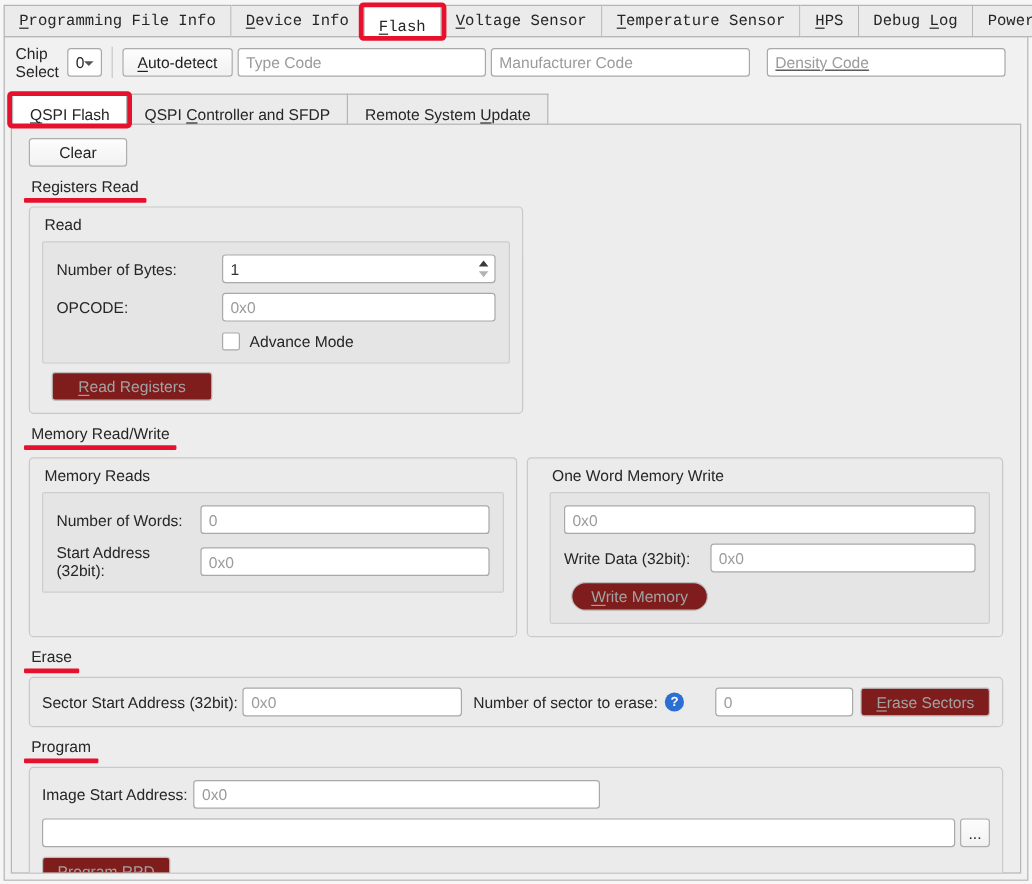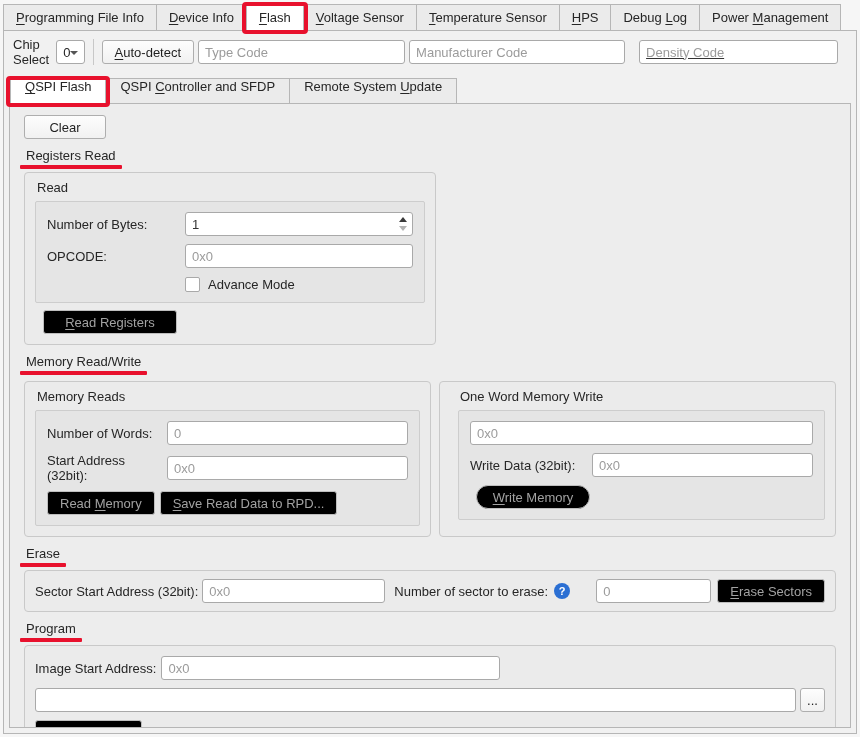--- a/index.html
+++ b/index.html
@@ -3,54 +3,54 @@
 <meta charset="utf-8">
 <style>
   * { box-sizing: border-box; margin: 0; padding: 0; }
   html,body { width:860px; height:737px; overflow:hidden; }
   body { background:#f6f6f6; font-family:"Liberation Sans",sans-serif; font-size:13px; color:#262626; }
   u { text-decoration: underline; text-underline-offset: 2px; text-decoration-thickness: 1px; }
 
   .window { position:relative; width:860px; height:737px; }
 
   
-  .tabbar { display:flex; align-items:flex-end; height:30px; padding-left:3px; position:relative; z-index:2; }
+  .tabbar { display:flex; align-items:flex-end; height:30px; padding-left:3px; position:relative; z-index:2;font-family:Liberation Mono, monospace; }
   .tab { height:27px; display:flex; align-items:center; padding:0 12px; background:#ebebeb;
          border:1px solid #b6b6b6; border-left:none; border-bottom:1px solid #b6b6b6;
          margin-bottom:-1px; position:relative; white-space:nowrap; cursor:default; }
   .tab:first-child { border-left:1px solid #b6b6b6; }
-  .tab.selected { background:#ffffff; border-bottom-color:#ffffff; z-index:3; }
+  .tab.selected { background:#ffffff; border-bottom-color:#ffffff; z-index:3;align-items:flex-end; }
   .red-box::after { content:""; position:absolute; left:-5px; right:-5px; top:-3px; bottom:-4px;
                     border:4px solid #e8112d; border-radius:4px; z-index:10; pointer-events:none; }
 
   
   .outer-pane { position:absolute; top:30px; left:3px; right:3px; bottom:3px;
                 border:1px solid #b6b6b6; background:#f1f1f1; display:flex; flex-direction:column; }
 
   .chip-row { display:flex; align-items:center; padding:6px 4px 6px 9px; flex:none; }
   .chip-label { margin-right:7px; }
   .combo { width:37px; height:24px; background:#fff; border:1px solid #a9a9a9; border-radius:3px;
            display:flex; align-items:center; justify-content:space-between; padding:0 6px; }
   .combo-arrow { width:0; height:0; border-left:4px solid transparent; border-right:4px solid transparent;
                  border-top:4px solid #555; margin-top:1px; }
   .vsep { width:1px; height:26px; background:#c8c8c8; margin:0 8px; }
   .btn { height:24px; border:1px solid #aeaeae; border-radius:3px;
          background:linear-gradient(#fdfdfd,#f1f1f1); color:#1f1f1f; font:inherit;
          padding:0 12px; display:inline-flex; align-items:center; justify-content:center; white-space:nowrap; }
-  .btn:disabled { color:#a2a2a2; background:#000000; border-color:#bebebe; }
+  .btn:disabled { color:#a2a2a2; background:#7f1d1d; border-color:#bebebe; }
   .tinput { height:24px; border:1px solid #a9a9a9; border-radius:3px; background:#fff;
             padding:0 6px; font:inherit; color:#333; width:100%; }
   .tinput::placeholder { color:#9b9b9b; }
   .w-manufacturer { flex:0 0 216px; margin-left:4px; }
   .w-type { flex:0 0 207px; margin-left:4px; }
   .w-density { flex:1 1 auto; margin:0 14px;text-decoration:underline; }
 
   
   .subtabbar { display:flex; align-items:flex-end; padding-left:6px; margin-top:5px; position:relative; z-index:2; flex:none; }
-  .subtab { height:26px; display:flex; align-items:flex-start; padding:0 14px; background:#ebebeb;
+  .subtab { height:26px; display:flex; align-items:flex-end; padding:0 14px; background:#ebebeb;
             border:1px solid #b6b6b6; border-left:none; border-bottom:1px solid #b6b6b6;
             margin-bottom:-1px; position:relative; white-space:nowrap; }
   .subtab:first-child { border-left:1px solid #b6b6b6; }
   .subtab.selected { background:#ffffff; border-bottom-color:#ffffff; z-index:3; }
 
   .inner-pane { flex:1; margin:0 5px 5px; border:1px solid #b6b6b6; background:#ededed;
                 padding:11px 14px 0; overflow:hidden; }
 
   .clear-btn { width:82px; }
 
@@ -214,28 +214,20 @@
             <div class="gbox-title">Memory Reads</div>
             <div class="fpanel">
               <div class="frow">
                 <span class="flabel lbl-mem">Number of Words:</span>
                 <input class="tinput" placeholder="0" style="">
               </div>
               <div class="frow">
                 <span class="flabel lbl-mem">Start Address (32bit):</span>
                 <input class="tinput" placeholder="0x0" style="">
               </div>
-              <div class="btn-row">
-                <button class="btn" disabled="">
-                    <span>Read <u>M</u>emory</span>
-                  </button>
-                <button class="btn" disabled="">
-                    <span><u>S</u>ave Read Data to RPD...</span>
-                  </button>
-              </div>
             </div>
           </div>
           <div class="gbox one-word-gbox">
             <div class="gbox-title">One Word Memory Write</div>
             <div class="fpanel">
               <div class="frow">
                 <input class="tinput" placeholder="0x0" style="">
               </div>
               <div class="frow">
                 <span class="flabel lbl-word">Write Data (32bit):</span>

